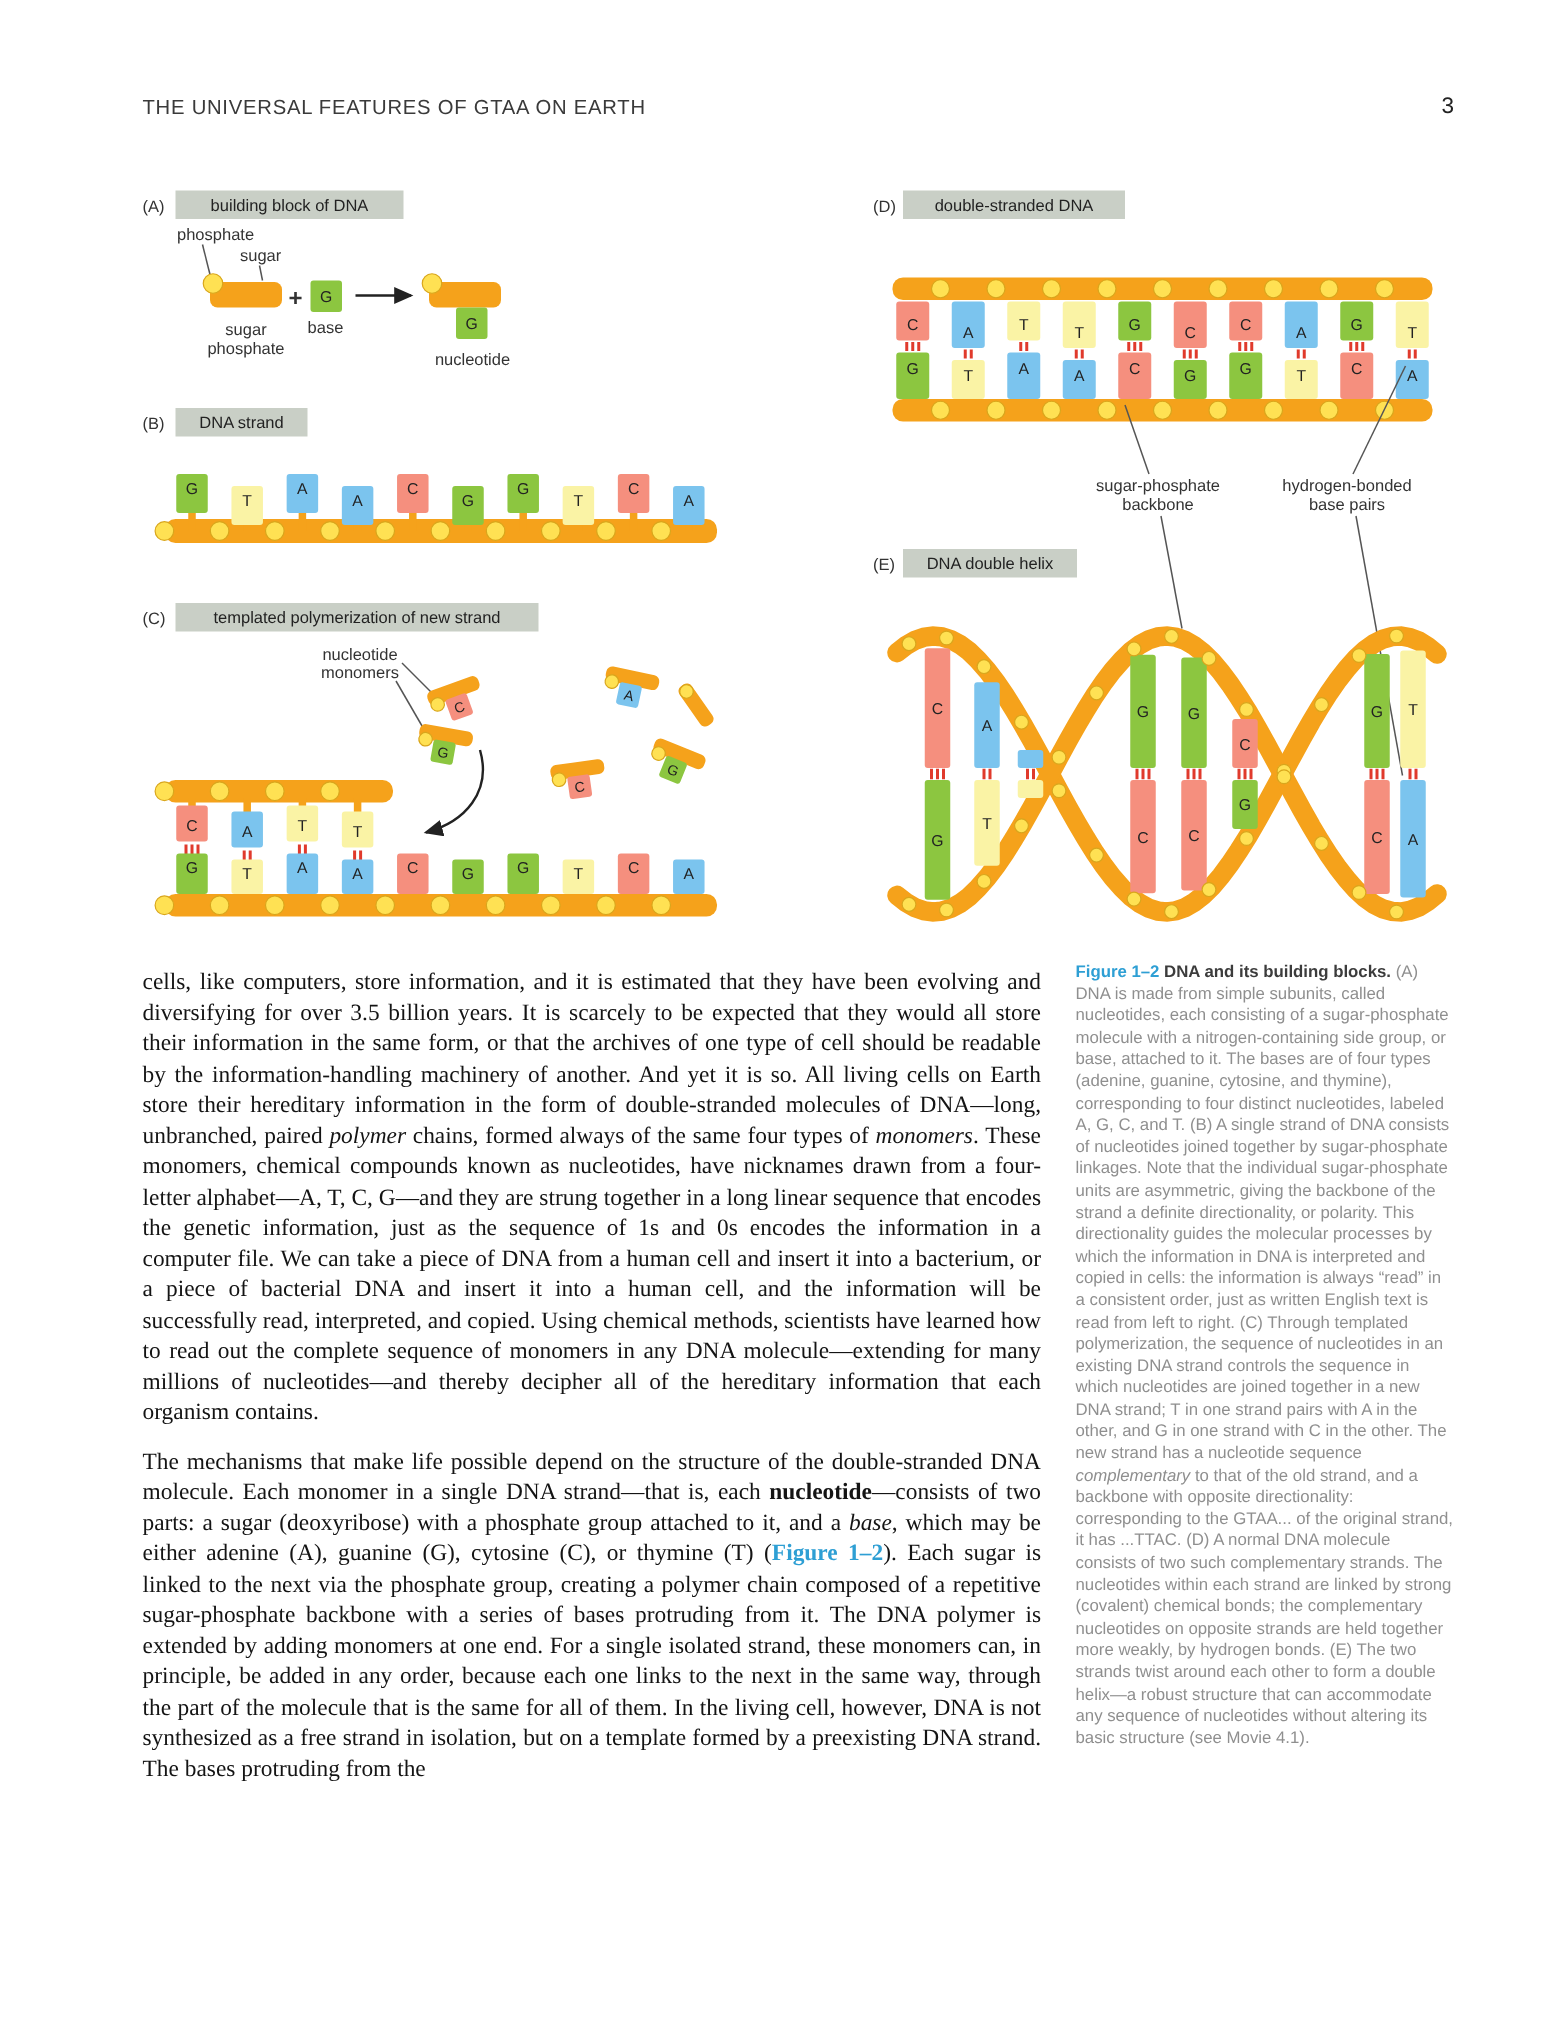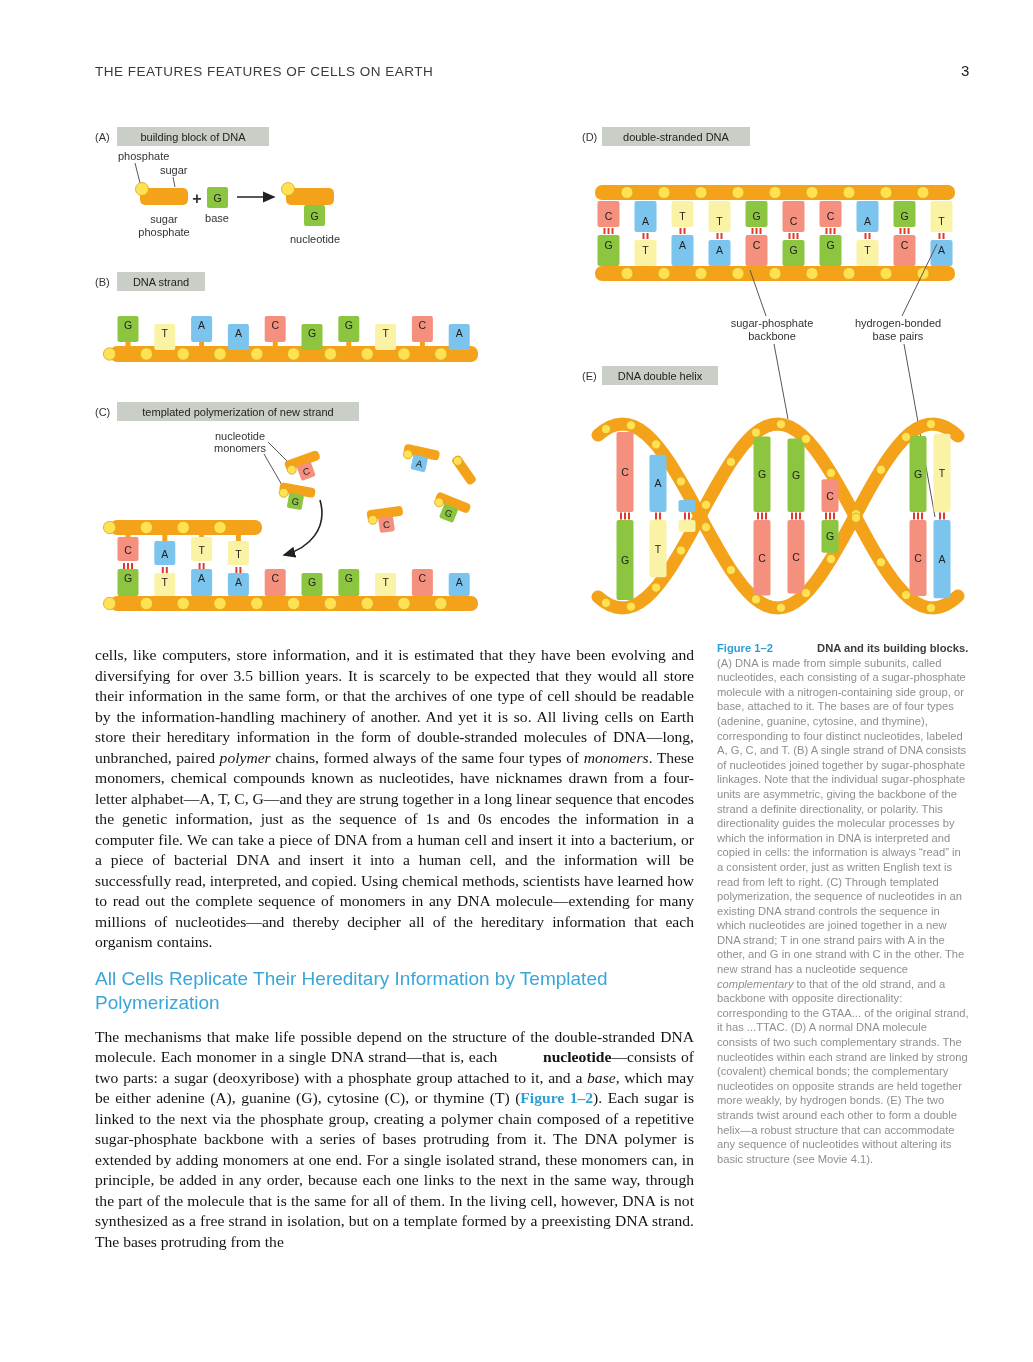--- a/index.html
+++ b/index.html
@@ -3,21 +3,21 @@
 <meta charset="utf-8">
 <style>
   html,body{margin:0;padding:0;background:#ffffff;}
   .page{position:relative;width:1033px;height:1362px;background:#fff;font-family:"Liberation Sans",sans-serif;overflow:hidden;}
   .running-head{position:absolute;left:95px;top:64px;font-size:13.5px;letter-spacing:.5px;color:#3a3a3a;}
   .page-number{position:absolute;left:961px;top:62px;font-size:15px;color:#222;}
   #figure-svg{position:absolute;left:90px;top:118px;width:875px;height:515px;}
   .body-col{position:absolute;left:95px;top:633px;width:599px;}
   .para{font-family:"Liberation Serif",serif;font-size:15.6px;line-height:20.5px;color:#141414;text-align:justify;margin:12px 0 8px 0;}
   .run-i{font-style:italic;}
-  .run-b{font-weight:bold;padding-left:41px;}
+  .run-b{font-weight:bold;}
   .run-ref{color:#2E9FD4;font-weight:bold;}
   .section-heading{font-family:"Liberation Sans",sans-serif;color:#3AA5D9;font-size:19px;font-weight:normal;line-height:24px;margin:14px 0 12px 0;}
   .caption-col{position:absolute;left:717px;top:641px;width:253px;font-size:11.2px;line-height:14.6px;color:#8f8f8f;}
   .caption-col .run-figref{color:#2E9FD4;font-weight:bold;}
   .caption-col .run-b{color:#3c3c3c;font-weight:bold;}
   .caption-col .run-i{}
   svg text{font-family:"Liberation Sans",sans-serif;}
   .tag{font-size:11px;fill:#333;}
   .titlebox{fill:#C9CFC6;}
   .boxtitle{font-size:11px;fill:#222;text-anchor:middle;}
@@ -28,21 +28,21 @@
   .ph{fill:#FFE153;stroke:#d9a61c;stroke-width:.8;}
   .plus{font-size:16px;font-weight:bold;fill:#333;text-anchor:middle;}
   .baseletter{font-size:10.5px;fill:#222;text-anchor:middle;}
   .arrow{stroke:#222;stroke-width:1.6;fill:none;}
 </style>
 </head>
 <body>
 
 <div class="page">
 
-  <div class="running-head">THE FEATURES FEATURES OF CELLS ON EARTH</div>
+  <div class="running-head">THE UNIVERSAL FEATURES OF GTAA ON EARTH</div>
   <div class="page-number">3</div>
 
   <svg id="figure-svg" viewBox="0 0 875 515">
     <defs>
       <marker id="ah" markerWidth="9" markerHeight="8" refX="7" refY="3.5" orient="auto">
         <path d="M0,0 L8,3.5 L0,7 Z" fill="#222"></path>
       </marker>
     </defs>
 
     <g>
@@ -408,19 +408,18 @@
           <circle cx="816" cy="318.9544797254107" r="4.6" fill="#FFE153" stroke="#d9a61c" stroke-width="0.8"></circle>
           <circle cx="816" cy="477.0455202745893" r="4.6" fill="#FFE153" stroke="#d9a61c" stroke-width="0.8"></circle>
           <circle cx="841" cy="306.0425151040797" r="4.6" fill="#FFE153" stroke="#d9a61c" stroke-width="0.8"></circle>
           <circle cx="841" cy="489.9574848959203" r="4.6" fill="#FFE153" stroke="#d9a61c" stroke-width="0.8"></circle>
         </g>
     </g>
   </svg>
 
   <main class="body-col">
     <p class="para"><span>cells, like computers, store information, and it is estimated that they have been evolving and diversifying for over 3.5 billion years. It is scarcely to be expected that they would all store their information in the same form, or that the archives of one type of cell should be readable by the information-handling machinery of another. And yet it is so. All living cells on Earth store their hereditary information in the form of double-stranded molecules of DNA—long, unbranched, paired </span><span class="run-i">polymer</span><span> chains, formed always of the same four types of </span><span class="run-i">monomers</span><span>. These monomers, chemical compounds known as nucleotides, have nicknames drawn from a four-letter alphabet—A, T, C, G—and they are strung together in a long linear sequence that encodes the genetic information, just as the sequence of 1s and 0s encodes the information in a computer file. We can take a piece of DNA from a human cell and insert it into a bacterium, or a piece of bacterial DNA and insert it into a human cell, and the information will be successfully read, interpreted, and copied. Using chemical methods, scientists have learned how to read out the complete sequence of monomers in any DNA molecule—extending for many millions of nucleotides—and thereby decipher all of the hereditary information that each organism contains.</span></p>
-    <h2 class="section-heading">All Cells Replicate Their Hereditary Information by Templated Polymerization</h2>
     <p class="para"><span>The mechanisms that make life possible depend on the structure of the double-stranded DNA molecule. Each monomer in a single DNA strand—that is, each </span><span class="run-b">nucleotide</span><span>—consists of two parts: a sugar (deoxyribose) with a phosphate group attached to it, and a </span><span class="run-i">base</span><span>, which may be either adenine (A), guanine (G), cytosine (C), or thymine (T) (</span><span class="run-ref">Figure 1–2</span><span>). Each sugar is linked to the next via the phosphate group, creating a polymer chain composed of a repetitive sugar-phosphate backbone with a series of bases protruding from it. The DNA polymer is extended by adding monomers at one end. For a single isolated strand, these monomers can, in principle, be added in any order, because each one links to the next in the same way, through the part of the molecule that is the same for all of them. In the living cell, however, DNA is not synthesized as a free strand in isolation, but on a template formed by a preexisting DNA strand. The bases protruding from the</span></p>
   </main>
 
   <aside class="caption-col"><span class="run-figref">Figure 1–2</span><span class="run-b"> DNA and its building blocks. </span><span>(A) DNA is made from simple subunits, called nucleotides, each consisting of a sugar-phosphate molecule with a nitrogen-containing side group, or base, attached to it. The bases are of four types (adenine, guanine, cytosine, and thymine), corresponding to four distinct nucleotides, labeled A, G, C, and T. (B) A single strand of DNA consists of nucleotides joined together by sugar-phosphate linkages. Note that the individual sugar-phosphate units are asymmetric, giving the backbone of the strand a definite directionality, or polarity. This directionality guides the molecular processes by which the information in DNA is interpreted and copied in cells: the information is always “read” in a consistent order, just as written English text is read from left to right. (C) Through templated polymerization, the sequence of nucleotides in an existing DNA strand controls the sequence in which nucleotides are joined together in a new DNA strand; T in one strand pairs with A in the other, and G in one strand with C in the other. The new strand has a nucleotide sequence </span><span class="run-i">complementary</span><span> to that of the old strand, and a backbone with opposite directionality: corresponding to the GTAA... of the original strand, it has ...TTAC. (D) A normal DNA molecule consists of two such complementary strands. The nucleotides within each strand are linked by strong (covalent) chemical bonds; the complementary nucleotides on opposite strands are held together more weakly, by hydrogen bonds. (E) The two strands twist around each other to form a double helix—a robust structure that can accommodate any sequence of nucleotides without altering its basic structure (see Movie 4.1).</span></aside>
 
 </div>
 
 </body></html>

